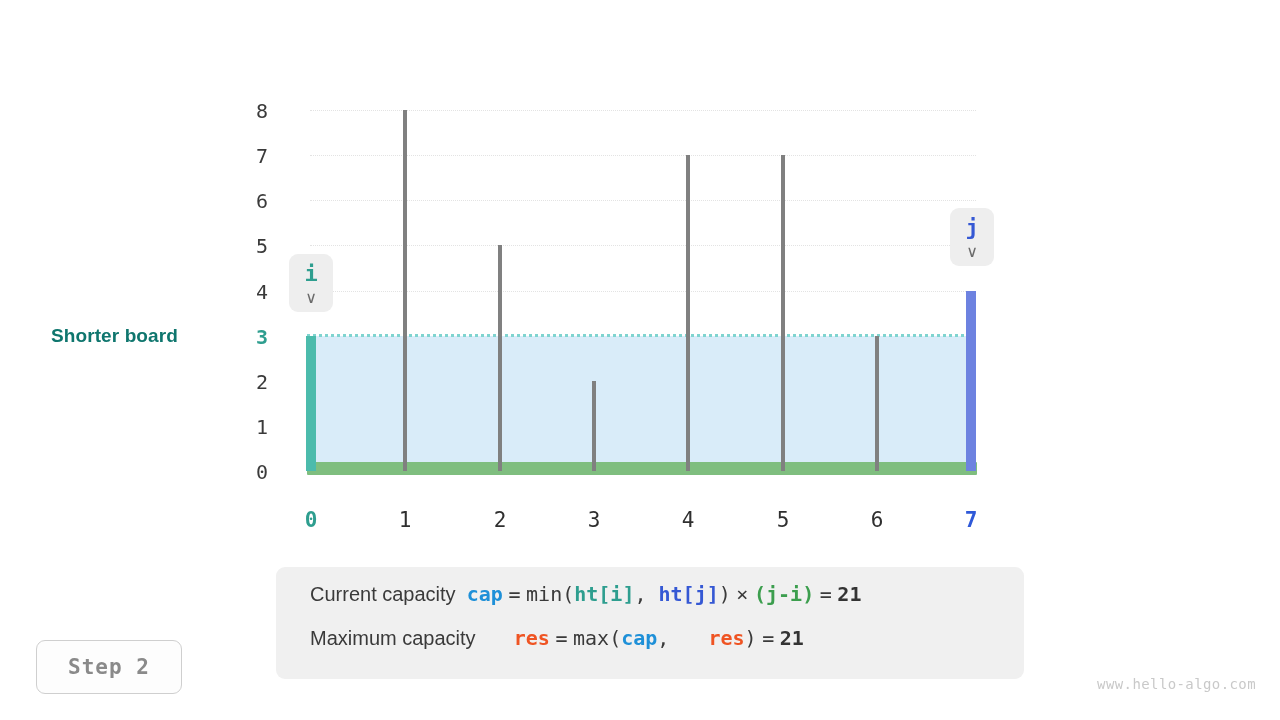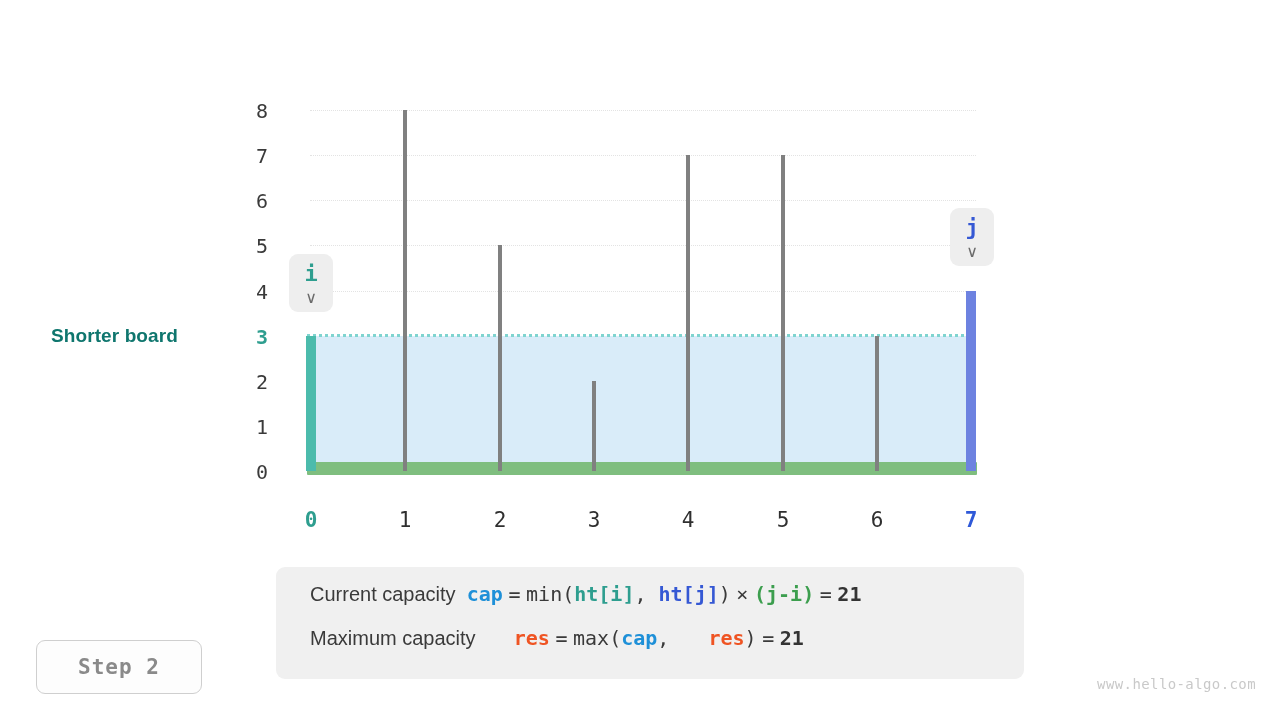--- a/index.html
+++ b/index.html
@@ -176,21 +176,21 @@
   .c-hti  { color: #2e9e8f; }
   .c-htj  { color: #3558d4; }
   .c-dist { color: #3c9e4e; }
   .c-num  { color: #333333; font-family:"DejaVu Sans Mono", monospace; font-weight: bold; }
 
   
   #step-badge {
     position: absolute;
     left: 36px;
     top: 640px;
-    width: 166px;
+    width: 146px;
     height: 54px;
     border: 1.5px solid #cfcfcf;
     border-radius: 9px;
     box-sizing: border-box;
     display: flex;
     align-items: center;
     justify-content: center;
     font-family: "DejaVu Sans Mono", monospace;
     font-size: 21px;
     font-weight: bold;

